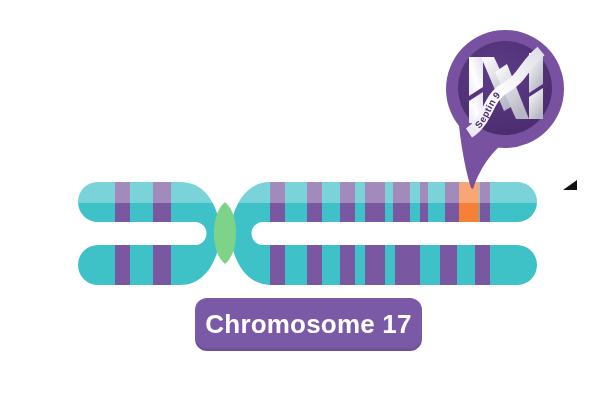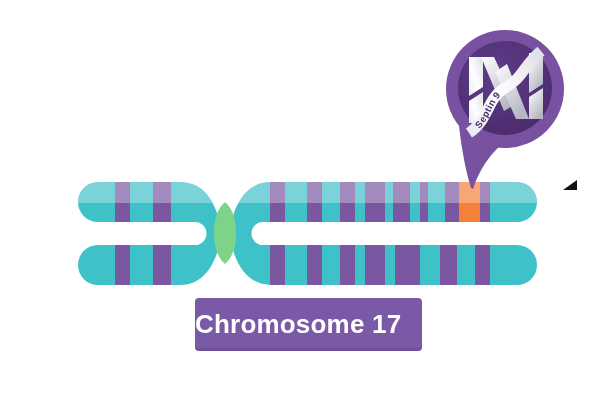--- a/index.html
+++ b/index.html
@@ -11,23 +11,24 @@
     overflow: hidden;
     font-family: "Liberation Sans", sans-serif;
   }
   .stage svg { position: absolute; left: 0; top: 0; }
   .label-badge {
     position: absolute;
     left: 195px;
     top: 298px;
     width: 227px;
     height: 53px;
-    border-radius: 4px;
+    border-radius: 12px;
     display: flex;
     align-items: center;
+    justify-content: center;
     box-shadow: inset 0 -3px 0 rgba(0,0,0,0.08);
   }
   .label-badge span {
     font-weight: bold;
     font-size: 26px;
     letter-spacing: 0.2px;
     white-space: nowrap;
   }
 </style>
 </head>

